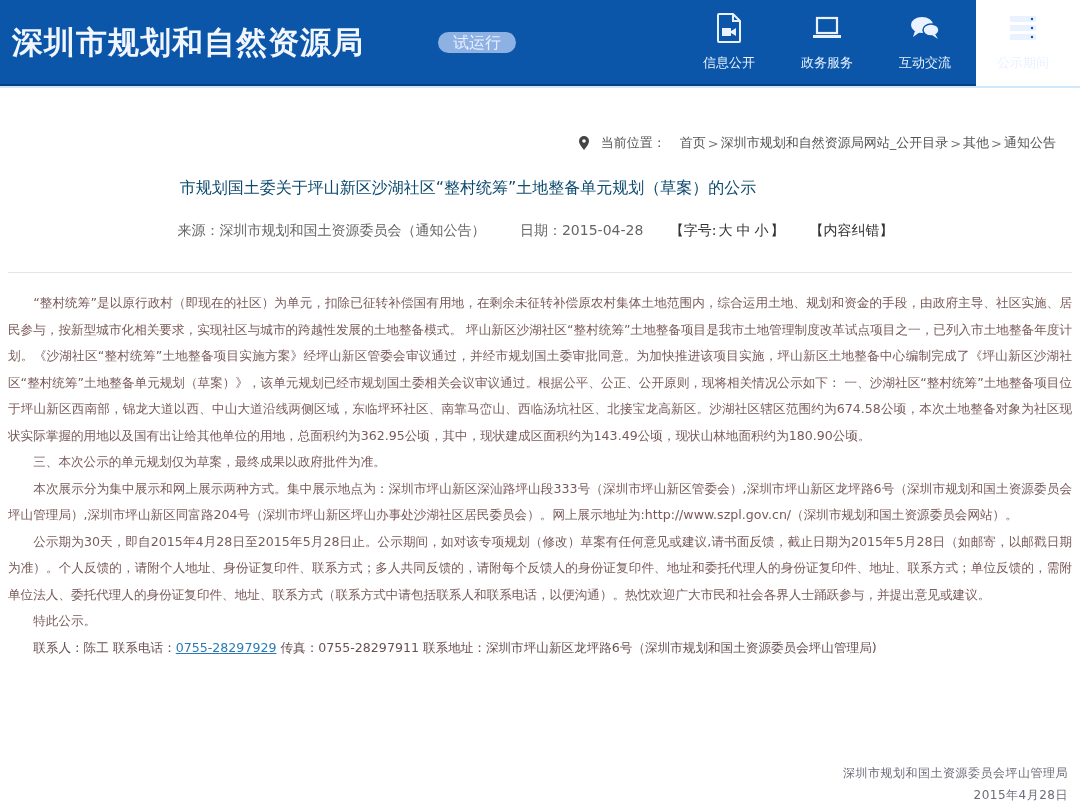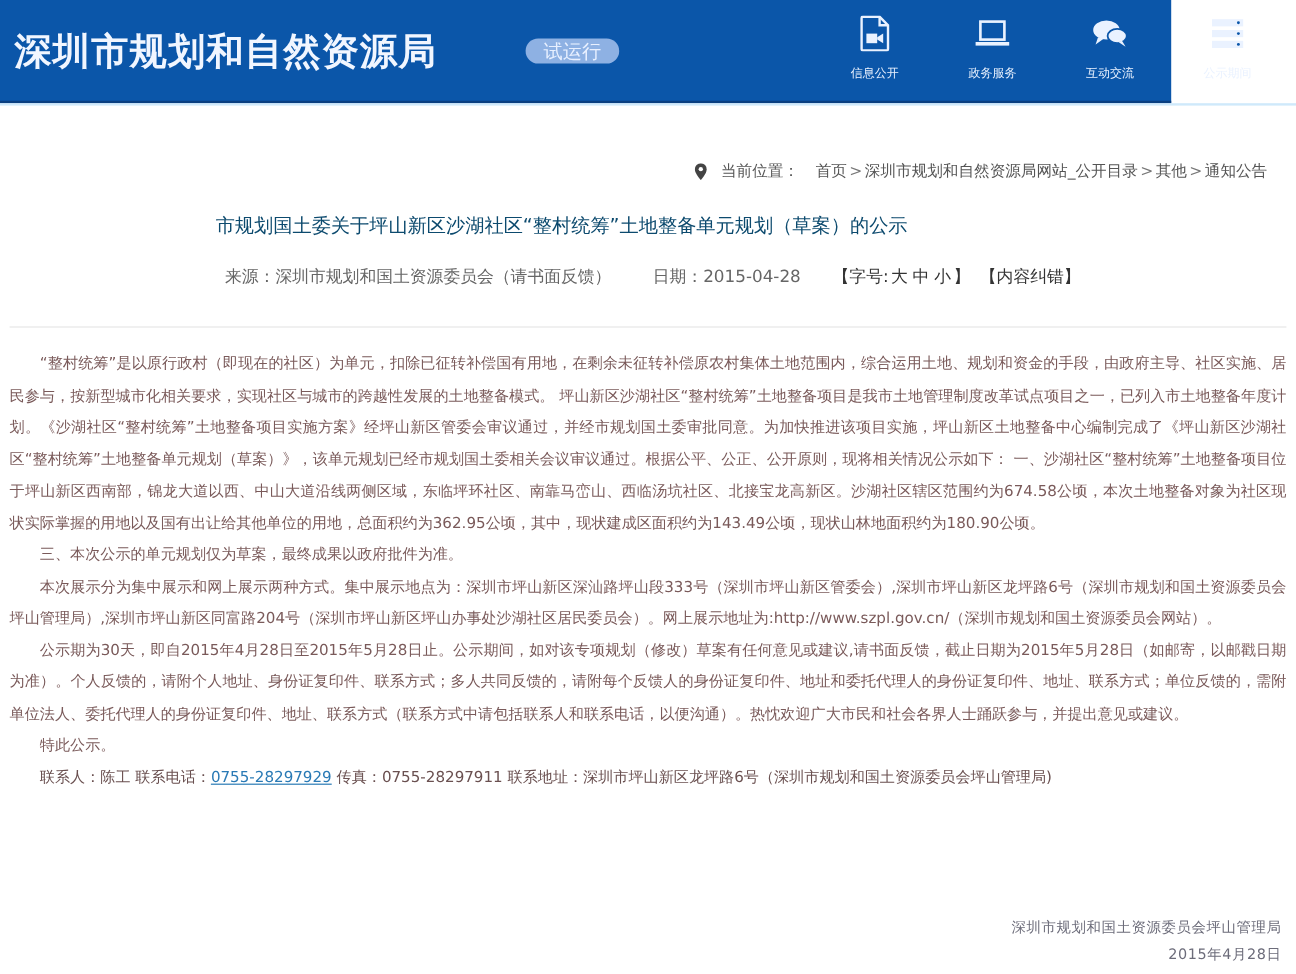--- a/index.html
+++ b/index.html
@@ -6,37 +6,37 @@
   html, body { width: 1080px; height: 812px; overflow: hidden; background: #ffffff; }
   body { font-family: "DejaVu Sans", "Liberation Sans", sans-serif; color: #555; }
 
   
   .header { position: absolute; left: 0; top: 0; width: 976px; height: 86px; background: #0b56a9; border-bottom: 2px solid #0a3f80; }
   .site-title { position: absolute; left: 12px; top: 22px; font-family: "DejaVu Serif", "Liberation Serif", serif; font-weight: bold; font-size: 31px; color: #f1f6ff; letter-spacing: 1px; }
   .trial-badge { position: absolute; left: 438px; top: 32px; width: 78px; height: 21px; border-radius: 11px; background: #8eb1e3; color: #e8f0ff; font-size: 16px; text-align: center; line-height: 21px; }
   .nav { position: absolute; top: 10px; left: 680px; display: flex; }
   .nav-item { width: 98px; text-align: center; color: #eaf2ff; cursor: pointer; }
   .nav-item .ico { height: 36px; display: flex; justify-content: center; align-items: center; }
-  .nav-item .lbl { font-size: 10px; margin-top: 8px; display: block; }
+  .nav-item .lbl { font-size: 13px; margin-top: 8px; display: block; }
   .light-strip { position: absolute; top: 86px; left: 0; width: 1080px; height: 2px; background: #cfe9fb; }
 
   
   .breadcrumb { position: absolute; right: 24px; top: 134px; font-size: 13px; color: #555; display: flex; align-items: center; gap: 0; }
   .breadcrumb .pin { width: 10px; height: 14px; margin-right: 12px; }
   .breadcrumb .crumb { cursor: pointer; }
   .breadcrumb .sep { color: #777; margin: 0 2px; }
   .breadcrumb .label { margin-right: 14px; }
 
   
   .article-title { position: absolute; top: 178px; left: 0; width: 936px; text-align: center; font-size: 16px; color: #0c4a6e; }
   .meta { position: absolute; top: 222px; left: 0; width: 1080px; text-align: center; font-size: 14px; color: #666; }
   .meta span { margin: 0 8px; }
   .meta .size-opt { color: #333; cursor: pointer; margin: 0 2px; }
   .meta .bracket { color: #333; text-align: center; }
-  .meta .correct { color: #333; cursor: pointer; margin: 0; }
+  .meta .correct { color: #333; cursor: pointer; margin: 17px; }
 
   .divider { position: absolute; top: 272px; left: 8px; width: 1064px; height: 1px; background: #e6e6e6; }
 
   
   .content { position: absolute; top: 290px; left: 8px; width: 1064px; font-size: 12.6px; line-height: 26.5px; color: #7a5a5a; text-align: justify; }
   .content p { text-indent: 2em; }
   .link { color: #2a7ab5; text-decoration: underline; cursor: pointer; }
   .contact { color: #6a5050; }
 
   .signature { position: absolute; right: 12px; top: 762px; text-align: right; font-size: 12px; color: #6c6c7a; line-height: 22px; letter-spacing: 0.5px; }
@@ -107,21 +107,21 @@
   <span class="crumb">深圳市规划和自然资源局网站_公开目录</span>
   <span class="sep">&gt;</span>
   <span class="crumb">其他</span>
   <span class="sep">&gt;</span>
   <span class="crumb">通知公告</span>
 </div>
 
 <div class="article-title">市规划国土委关于坪山新区沙湖社区“整村统筹”土地整备单元规划（草案）的公示</div>
 
 <div class="meta">
-  <span><span style="margin:0">来源：</span><span style="margin:0">深圳市规划和国土资源委员会（请书面反馈）</span></span>
+  <span><span style="margin:0">来源：</span><span style="margin:0">深圳市规划和国土资源委员会（通知公告）</span></span>
   <span style="margin-left:22px"><span style="margin:0">日期：</span><span style="margin:0">2015-04-28</span></span>
   <span style="margin-left:14px"><span class="bracket" style="margin:0">【字号:</span><span class="size-opt">大</span><span class="size-opt">中</span><span class="size-opt">小</span><span class="bracket" style="margin:0">】</span></span><span class="correct">【内容纠错】</span>
 </div>
 
 <div class="divider"></div>
 
 <div class="content">
   <p>“整村统筹”是以原行政村（即现在的社区）为单元，扣除已征转补偿国有用地，在剩余未征转补偿原农村集体土地范围内，综合运用土地、规划和资金的手段，由政府主导、社区实施、居民参与，按新型城市化相关要求，实现社区与城市的跨越性发展的土地整备模式。 坪山新区沙湖社区“整村统筹”土地整备项目是我市土地管理制度改革试点项目之一，已列入市土地整备年度计划。《沙湖社区“整村统筹”土地整备项目实施方案》经坪山新区管委会审议通过，并经市规划国土委审批同意。为加快推进该项目实施，坪山新区土地整备中心编制完成了《坪山新区沙湖社区“整村统筹”土地整备单元规划（草案）》，该单元规划已经市规划国土委相关会议审议通过。根据公平、公正、公开原则，现将相关情况公示如下： 一、沙湖社区“整村统筹”土地整备项目位于坪山新区西南部，锦龙大道以西、中山大道沿线两侧区域，东临坪环社区、南靠马峦山、西临汤坑社区、北接宝龙高新区。沙湖社区辖区范围约为674.58公顷，本次土地整备对象为社区现状实际掌握的用地以及国有出让给其他单位的用地，总面积约为362.95公顷，其中，现状建成区面积约为143.49公顷，现状山林地面积约为180.90公顷。</p>
   <p>三、本次公示的单元规划仅为草案，最终成果以政府批件为准。</p>
   <p>本次展示分为集中展示和网上展示两种方式。集中展示地点为：深圳市坪山新区深汕路坪山段333号（深圳市坪山新区管委会）,深圳市坪山新区龙坪路6号（深圳市规划和国土资源委员会坪山管理局）,深圳市坪山新区同富路204号（深圳市坪山新区坪山办事处沙湖社区居民委员会）。网上展示地址为:http://www.szpl.gov.cn/（深圳市规划和国土资源委员会网站）。</p>

